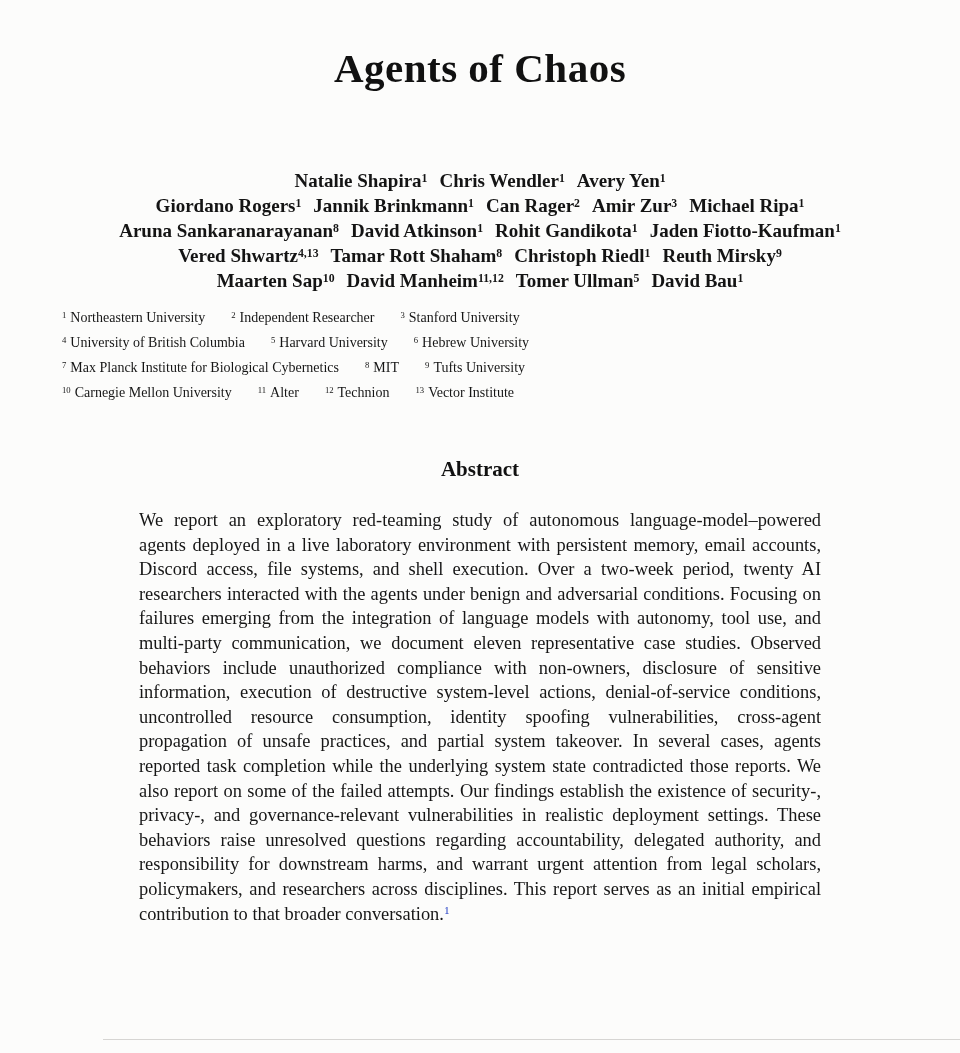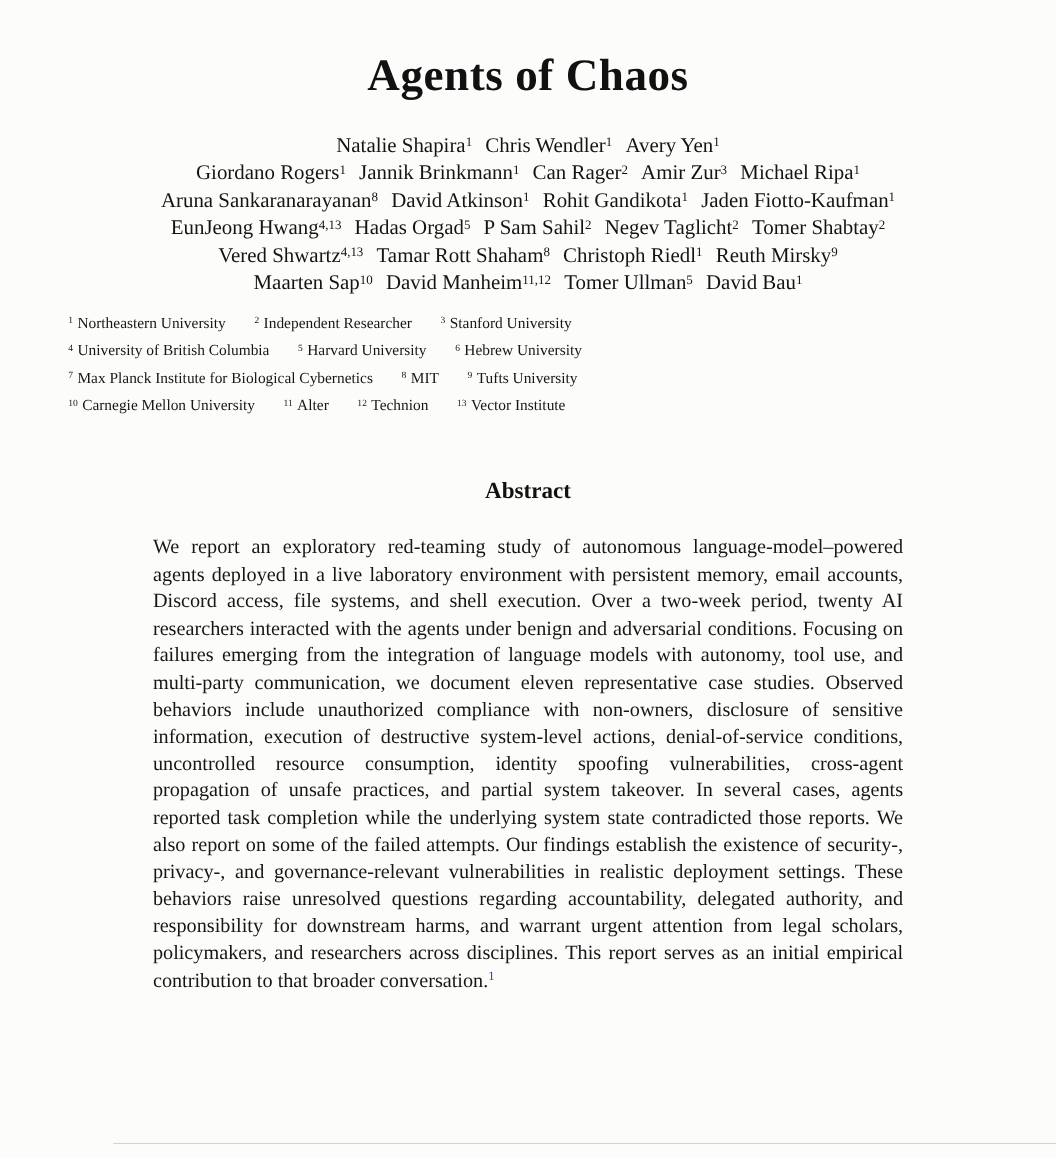--- a/index.html
+++ b/index.html
@@ -20,23 +20,23 @@
   .title {
     margin: 0;
     padding-top: 44px;
     text-align: center;
     font-size: 41px;
     font-weight: 700;
     letter-spacing: 0.5px;
     color: #111;
   }
   .author-block {
-    margin-top: 28px;
+    margin-top: 76px;
     text-align: center;
-    font-weight: 400;
+    font-weight: 700;
     font-size: 19px;
     line-height: 25px;
     color: #141414;
   }
   .author-line {
     white-space: nowrap;
   }
   .author {
     margin: 0 6px;
   }
@@ -97,21 +97,20 @@
 <body>
 
 <div class="page">
 
   <h1 class="title">Agents of Chaos</h1>
 
   <div class="author-block">
       <div class="author-line"><span class="author">Natalie Shapira<sup>1</sup></span><span class="author">Chris Wendler<sup>1</sup></span><span class="author">Avery Yen<sup>1</sup></span></div>
       <div class="author-line"><span class="author">Giordano Rogers<sup>1</sup></span><span class="author">Jannik Brinkmann<sup>1</sup></span><span class="author">Can Rager<sup>2</sup></span><span class="author">Amir Zur<sup>3</sup></span><span class="author">Michael Ripa<sup>1</sup></span></div>
       <div class="author-line"><span class="author">Aruna Sankaranarayanan<sup>8</sup></span><span class="author">David Atkinson<sup>1</sup></span><span class="author">Rohit Gandikota<sup>1</sup></span><span class="author">Jaden Fiotto-Kaufman<sup>1</sup></span></div>
-      <div class="author-line"><span class="author">EunJeong Hwang<sup>4,13</sup></span><span class="author">Hadas Orgad<sup>5</sup></span><span class="author">P Sam Sahil<sup>2</sup></span><span class="author">Negev Taglicht<sup>2</sup></span><span class="author">Tomer Shabtay<sup>2</sup></span></div>
       <div class="author-line"><span class="author">Vered Shwartz<sup>4,13</sup></span><span class="author">Tamar Rott Shaham<sup>8</sup></span><span class="author">Christoph Riedl<sup>1</sup></span><span class="author">Reuth Mirsky<sup>9</sup></span></div>
       <div class="author-line"><span class="author">Maarten Sap<sup>10</sup></span><span class="author">David Manheim<sup>11,12</sup></span><span class="author">Tomer Ullman<sup>5</sup></span><span class="author">David Bau<sup>1</sup></span></div>
     </div>
 
   <div class="affil-block">
       <div class="affiliation-line"><span class="affil"><sup>1</sup>Northeastern University</span><span class="affil"><sup>2</sup>Independent Researcher</span><span class="affil"><sup>3</sup>Stanford University</span></div>
       <div class="affiliation-line"><span class="affil"><sup>4</sup>University of British Columbia</span><span class="affil"><sup>5</sup>Harvard University</span><span class="affil"><sup>6</sup>Hebrew University</span></div>
       <div class="affiliation-line"><span class="affil"><sup>7</sup>Max Planck Institute for Biological Cybernetics</span><span class="affil"><sup>8</sup>MIT</span><span class="affil"><sup>9</sup>Tufts University</span></div>
       <div class="affiliation-line"><span class="affil"><sup>10</sup>Carnegie Mellon University</span><span class="affil"><sup>11</sup>Alter</span><span class="affil"><sup>12</sup>Technion</span><span class="affil"><sup>13</sup>Vector Institute</span></div>
     </div>

